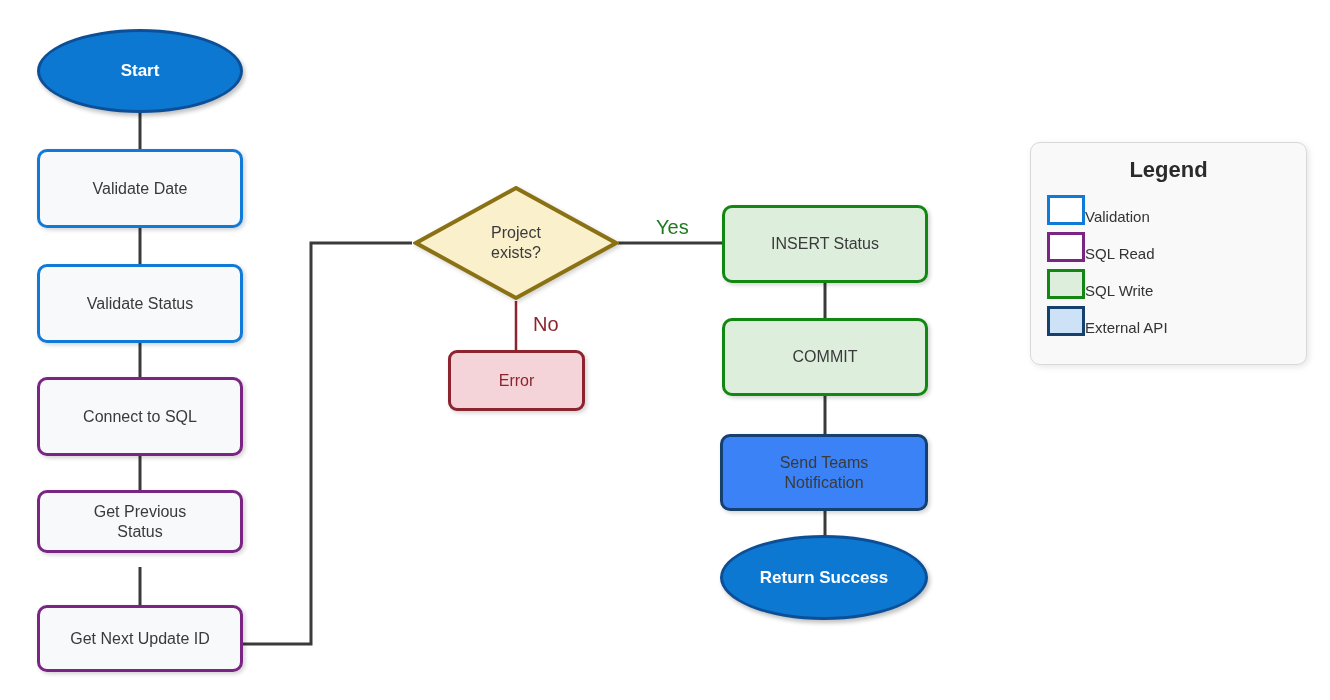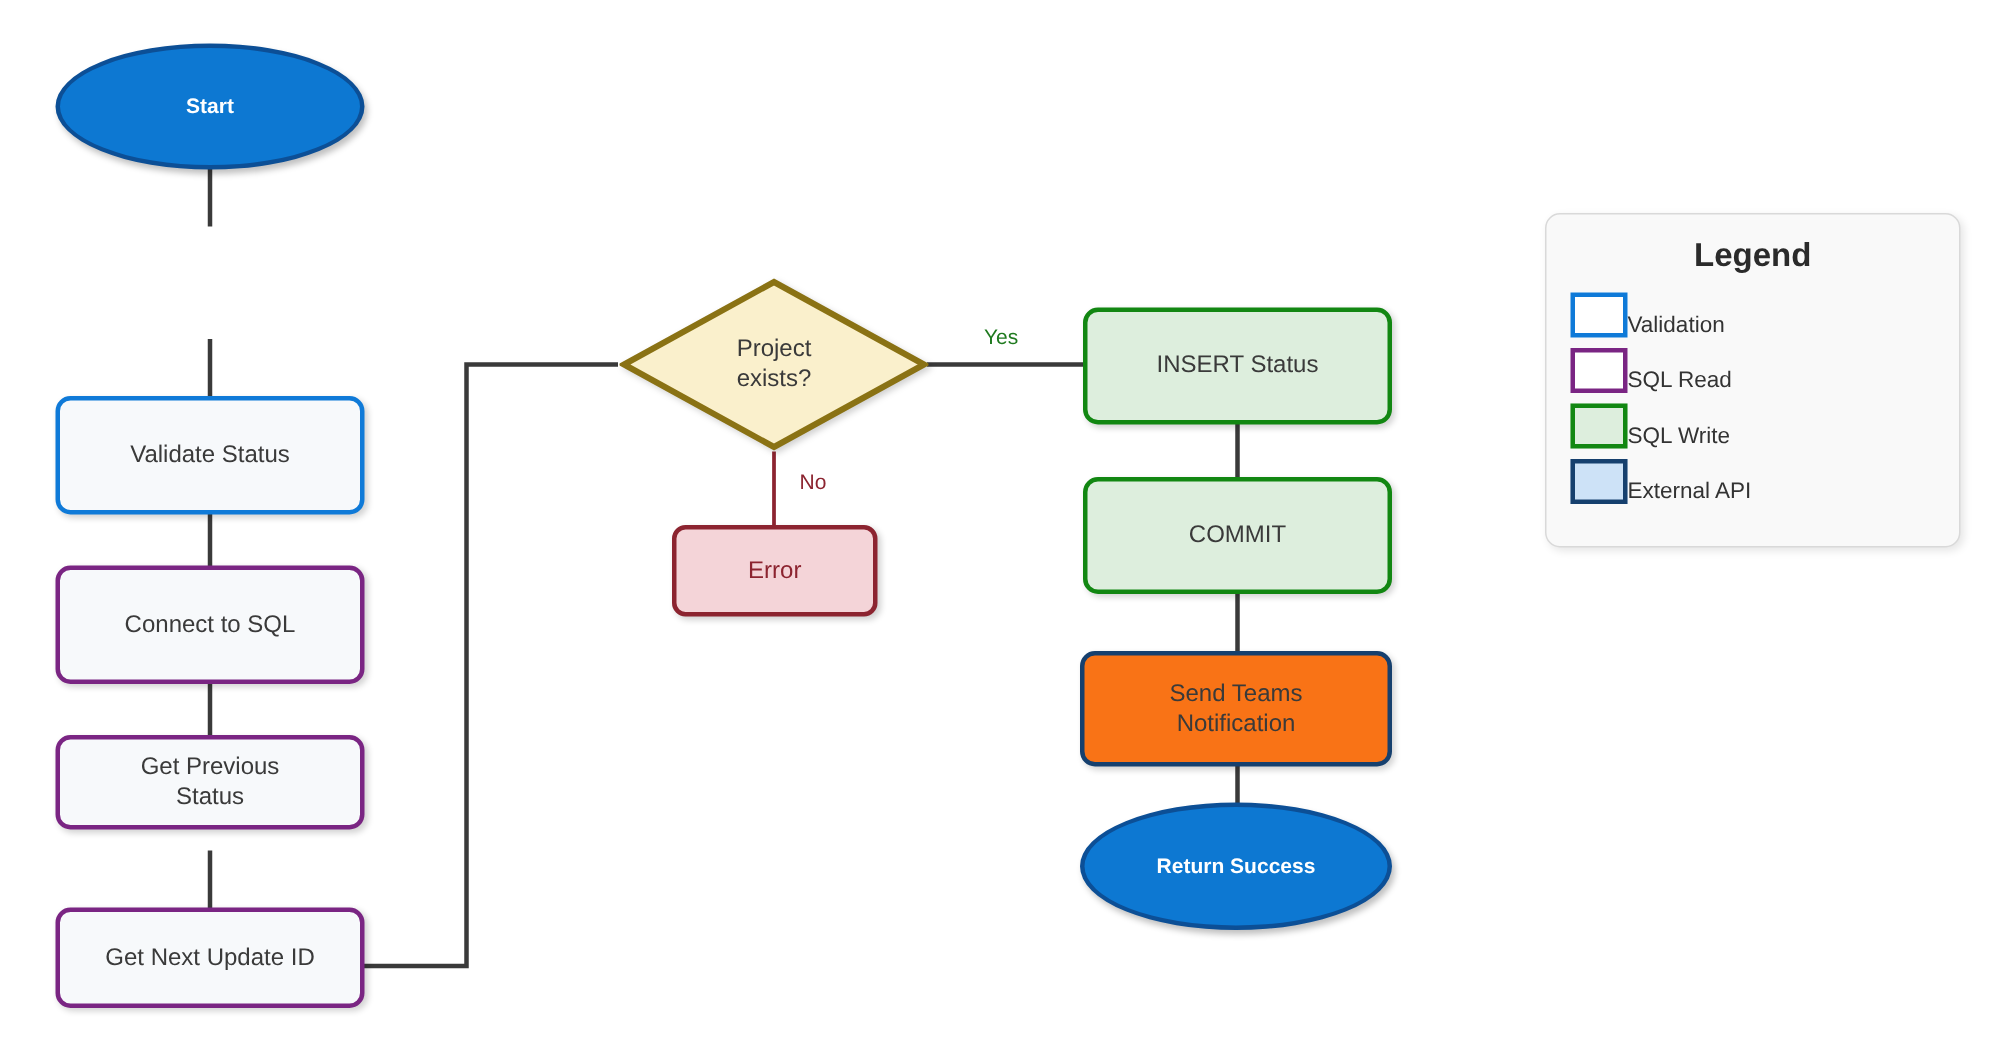--- a/index.html
+++ b/index.html
@@ -15,35 +15,35 @@
     position:absolute;display:flex;align-items:center;justify-content:center;
     box-sizing:border-box;text-align:center;color:#3a3a3a;font-size:16px;line-height:1.25;
   }
   .rect{
     border-radius:10px;background:#f7f9fb;border:3px solid #999;
     box-shadow:2px 2px 4px rgba(0,0,0,0.18);
   }
   .validation{border-color:#0f7ad8;}
   .sqlread{border-color:#7a2583;}
   .sqlwrite{border-color:#128712;background:#ddeedd;}
-  .external{border-color:#16406e;background:#f97316;}
+  .external{border-color:#16406e;background:#3b82f6;}
   .errorbox{border:3px solid #8c2430;background:#f4d4d8;color:#8c2430;border-radius:9px;
     box-shadow:2px 2px 4px rgba(0,0,0,0.18);}
   .terminal{
     border-radius:50%;background:#0d78d2;border:3px solid #0c4f96;
-    color:#ffffff;font-weight:bold;font-size:14px;
+    color:#ffffff;font-weight:bold;font-size:17px;
     box-shadow:2px 3px 4px rgba(0,0,0,0.25);
   }
   .decision{background:transparent;}
   .decision svg{position:absolute;left:0;top:0;filter:drop-shadow(2px 2px 2px rgba(0,0,0,0.18));}
   .decision .label{position:relative;z-index:2;}
   .wrap-sm{display:inline-block;max-width:118px;}
   .wrap-xs{display:inline-block;max-width:80px;}
 
-  .edge-label{position:absolute;font-size:14px;font-weight:400;}
+  .edge-label{position:absolute;font-size:20px;font-weight:400;}
   .edge-label.yes{color:#1f7a1f;}
   .edge-label.no{color:#8c2430;}
 
   .legend{
     position:absolute;left:1030px;top:142px;width:277px;height:223px;box-sizing:border-box;
     background:#f9f9f9;border:1px solid #d9d9d9;border-radius:10px;
     box-shadow:2px 2px 6px rgba(0,0,0,0.10);padding:14px 0 0 0;
   }
   .legend-title{text-align:center;font-weight:bold;font-size:22px;color:#2b2b2b;margin:0 0 12px 0;}
   .legend-row{display:flex;align-items:flex-end;gap:0;margin:0 0 7px 16px;}
@@ -66,20 +66,23 @@
     <line class="edge-no" x1="516" y1="301" x2="516" y2="351"></line>
     <line x1="825" y1="282" x2="825" y2="320"></line>
     <line x1="825" y1="395" x2="825" y2="435"></line>
     <line x1="825" y1="509" x2="825" y2="538"></line>
   </svg>
 
   <div class="node terminal" style="left:37px;top:29px;width:206px;height:84px;">
     <span>Start</span>
   </div>
 
+  <div class="node rect validation" style="left:37px;top:149px;width:206px;height:79px;">
+    <span>Validate Date</span>
+  </div>
 
   <div class="node rect validation" style="left:37px;top:264px;width:206px;height:79px;">
     <span>Validate Status</span>
   </div>
 
   <div class="node rect sqlread" style="left:37px;top:377px;width:206px;height:79px;">
     <span>Connect to SQL</span>
   </div>
 
   <div class="node rect sqlread" style="left:37px;top:490px;width:206px;height:63px;">

